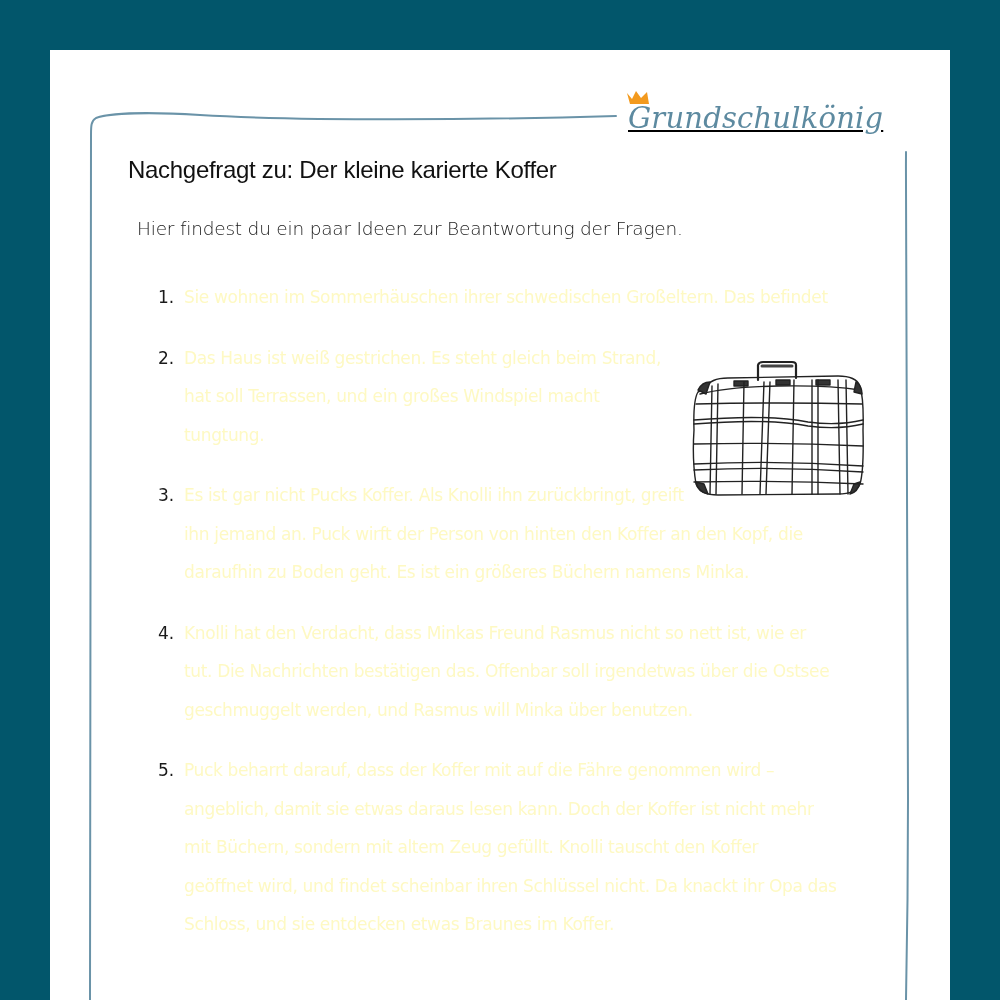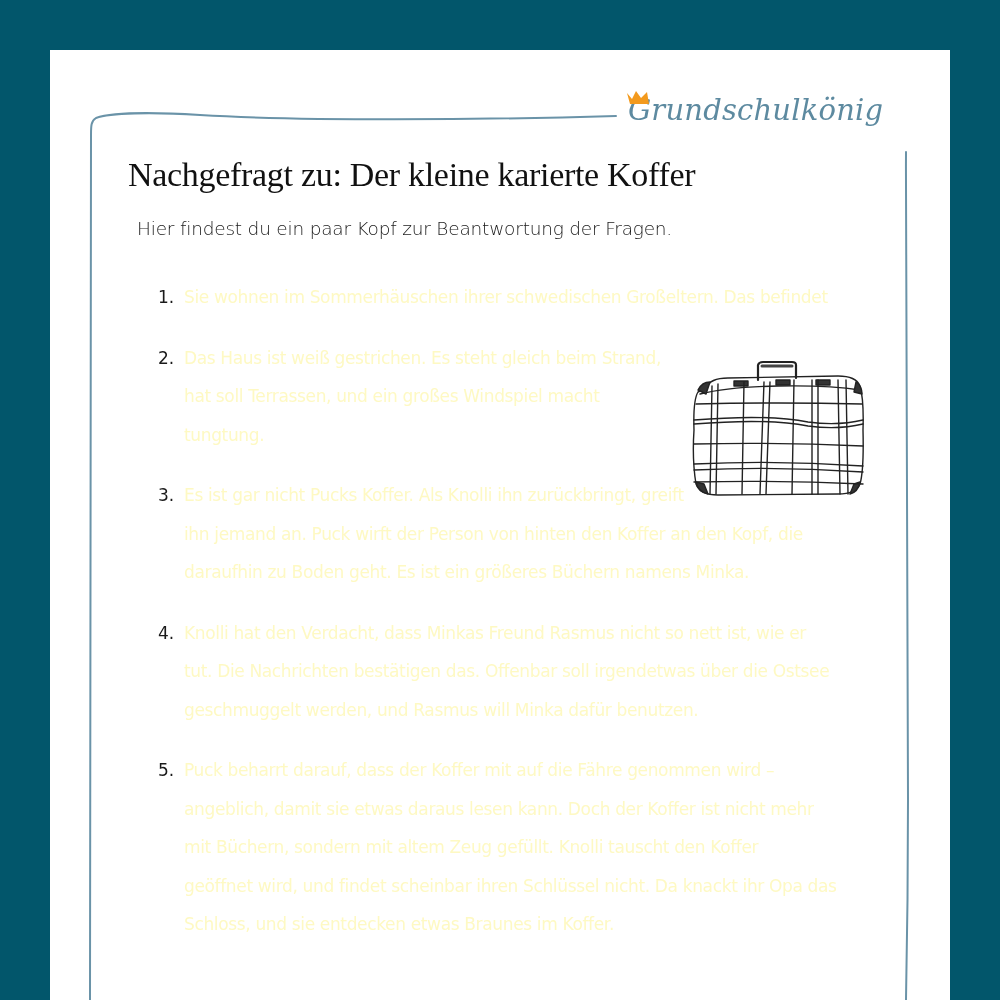--- a/index.html
+++ b/index.html
@@ -29,43 +29,44 @@
       width: 1000px;
       height: 1000px;
       pointer-events: none;
     }
     .logo {
       position: absolute;
       left: 628px;
       top: 96px;
       height: 44px;
       display: flex;
-      align-items: flex-start;
+      align-items: center;
+      text-decoration: underline;
     }
     .logo-text {
       font-family: "DejaVu Serif", serif;
       font-size: 29px;
       color: #5d8aa0;
       letter-spacing: 0.2px;
       line-height: 1;
       font-style: italic;
     }
     .logo-crown {
       position: absolute;
       left: -2px;
       top: -6px;
       width: 26px;
       height: 16px;
     }
     .title {
       position: absolute;
       left: 128px;
       top: 156px;
-      font-family: Liberation Serif, serif;
-      font-size: 34px;
+      font-family: Liberation Sans, sans-serif;
+      font-size: 24px;
       color: #111;
       white-space: nowrap;
       letter-spacing: -0.3px;
     }
     .intro {
       position: absolute;
       left: 137px;
       top: 218px;
       font-size: 18.5px;
       color: #1a1a1a;
@@ -123,21 +124,21 @@
 </svg>
 
 <div class="logo">
   <svg class="logo-crown" viewBox="0 0 26 16">
     <path d="M1 3 L6 9 L10 1 L15 8 L21 2 L23 14 L4 14 Z" fill="#f39a1e"></path>
   </svg>
   <span class="logo-text">Grundschulkönig</span>
 </div>
 
 <div class="title">Nachgefragt zu: Der kleine karierte Koffer</div>
-<div class="intro">Hier findest du ein paar Kopf zur Beantwortung der Fragen.</div>
+<div class="intro">Hier findest du ein paar Ideen zur Beantwortung der Fragen.</div>
 
 <ol class="answers">
   <li class="answer">
     <span class="answer-num">1.</span>
     <span class="answer-line">Sie wohnen im Sommerhäuschen ihrer schwedischen Großeltern. Das befindet</span>
   </li>
   <li class="answer">
     <span class="answer-num">2.</span>
     <span class="answer-line">Das Haus ist weiß gestrichen. Es steht gleich beim Strand,</span>
     <span class="answer-line">hat soll Terrassen, und ein großes Windspiel macht</span>
@@ -146,21 +147,21 @@
   <li class="answer">
     <span class="answer-num">3.</span>
     <span class="answer-line">Es ist gar nicht Pucks Koffer. Als Knolli ihn zurückbringt, greift</span>
     <span class="answer-line">ihn jemand an. Puck wirft der Person von hinten den Koffer an den Kopf, die</span>
     <span class="answer-line">daraufhin zu Boden geht. Es ist ein größeres Büchern namens Minka.</span>
   </li>
   <li class="answer">
     <span class="answer-num">4.</span>
     <span class="answer-line">Knolli hat den Verdacht, dass Minkas Freund Rasmus nicht so nett ist, wie er</span>
     <span class="answer-line">tut. Die Nachrichten bestätigen das. Offenbar soll irgendetwas über die Ostsee</span>
-    <span class="answer-line">geschmuggelt werden, und Rasmus will Minka dafür benutzen.</span>
+    <span class="answer-line">geschmuggelt werden, und Rasmus will Minka über benutzen.</span>
   </li>
   <li class="answer">
     <span class="answer-num">5.</span>
     <span class="answer-line">Puck beharrt darauf, dass der Koffer mit auf die Fähre genommen wird –</span>
     <span class="answer-line">angeblich, damit sie etwas daraus lesen kann. Doch der Koffer ist nicht mehr</span>
     <span class="answer-line">mit Büchern, sondern mit altem Zeug gefüllt. Knolli tauscht den Koffer</span>
     <span class="answer-line">geöffnet wird, und findet scheinbar ihren Schlüssel nicht. Da knackt ihr Opa das</span>
     <span class="answer-line">Schloss, und sie entdecken etwas Braunes im Koffer.</span>
   </li>
 </ol>

